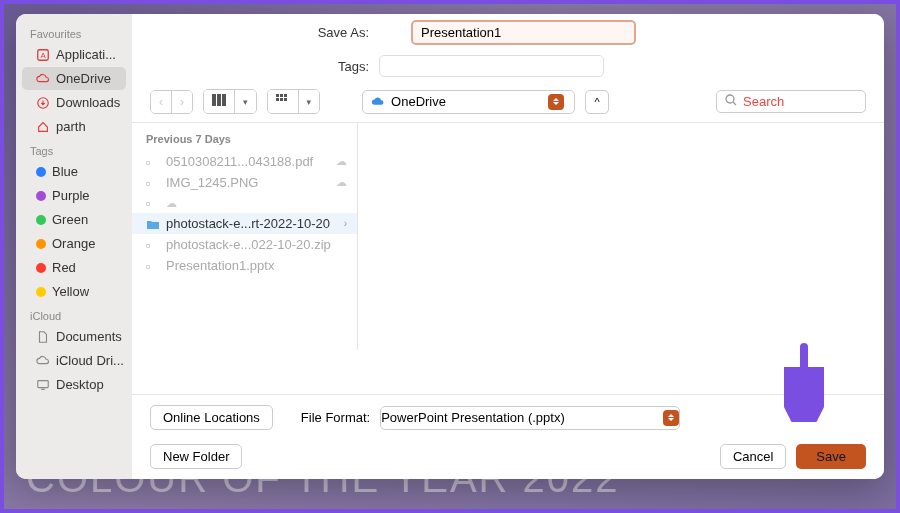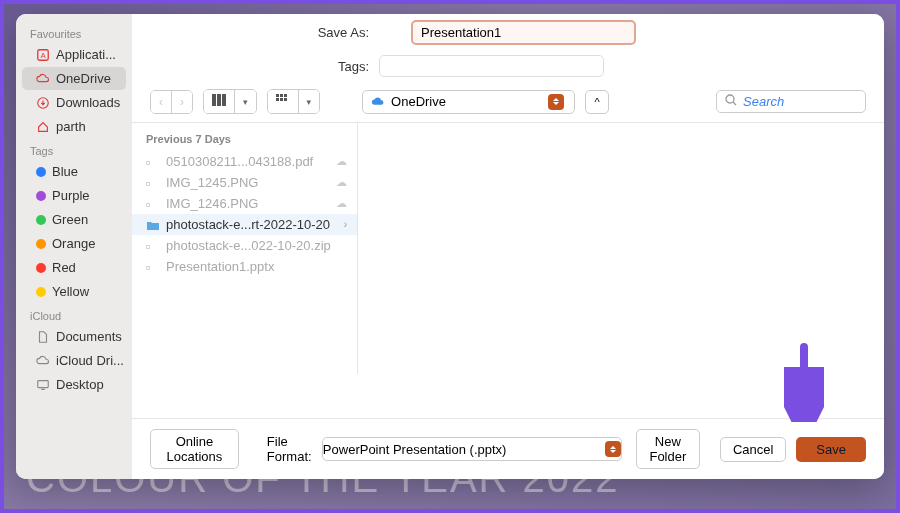--- a/index.html
+++ b/index.html
@@ -20,30 +20,30 @@
   .toolbar { display:flex; align-items:center; gap:10px; padding:8px 18px; border-bottom:1px solid #e5e5e5;}
   .seg { display:flex; border:1px solid #ccc; border-radius:5px; overflow:hidden; background:#fff;}
   .seg button { border:none; background:#fff; padding:4px 8px; font-size:12px; color:#666;}
   .seg button+button { border-left:1px solid #ccc;}
   .seg .dis { color:#ccc;}
   .loc { display:flex; align-items:center; gap:6px; border:1px solid #ccc; border-radius:5px; padding:3px 10px 3px 8px; font-size:13px; background:#fff; margin-left:32px;}
   .loc .stepper { background:#c4541f; border-radius:4px; width:16px; height:16px; display:flex; flex-direction:column; align-items:center; justify-content:center;}
   .loc .stepper::before{content:"";border:3px solid transparent;border-bottom-color:#fff;margin-bottom:1px;}
   .loc .stepper::after{content:"";border:3px solid transparent;border-top-color:#fff;}
   .upbtn { border:1px solid #ccc; border-radius:5px; width:24px; height:24px; display:flex; align-items:center; justify-content:center; font-size:11px;}
-  .search { margin-left:auto; display:flex; align-items:center; gap:6px; border:1px solid #ccc; border-radius:5px; padding:3px 8px; width:150px; color:#3b82f6; font-size:13px;font-style:italic;}
+  .search { margin-left:auto; display:flex; align-items:center; gap:6px; border:1px solid #ccc; border-radius:5px; padding:3px 8px; width:150px; color:#ef4444; font-size:13px;}
   .content { flex:1; display:flex; overflow:hidden;}
   .col { width:226px; border-right:1px solid #e5e5e5; font-size:13px; padding-top:4px;}
   .col-head { color:#888; font-size:11px; font-weight:600; padding:6px 14px;}
   .file { display:flex; align-items:center; gap:6px; padding:3px 10px 3px 14px; color:#aaa; white-space:nowrap; overflow:hidden;}
   .file .fn { flex:1; overflow:hidden; text-overflow:ellipsis;}
   .file.sel { background:#eef4fb; color:#333;}
   .file .cloud { color:#ccc; font-size:11px;}
   .file .chev { color:#999; font-size:10px;}
-  .bottom { border-top:1px solid #e5e5e5; padding:10px 18px; display:flex; gap:14px; font-size:13px;margin-top:44px;}
+  .bottom { border-top:1px solid #e5e5e5; padding:10px 18px; display:flex; flex-direction:column; gap:14px; font-size:13px;margin-top:44px;}
   .row { display:flex; align-items:center; gap:10px;}
   .btn { border:1px solid #ccc; border-radius:5px; padding:4px 12px; background:#fff; font-size:13px;}
   .ff { display:flex; align-items:center; border:1px solid #ccc; border-radius:5px; padding:3px 0; flex:0 0 300px; justify-content:space-between;}
   .ff .stepper { background:#c4541f; border-radius:4px; width:16px; height:16px; display:flex; flex-direction:column; align-items:center; justify-content:center;}
   .ff .stepper::before{content:"";border:3px solid transparent;border-bottom-color:#fff;margin-bottom:1px;}
   .ff .stepper::after{content:"";border:3px solid transparent;border-top-color:#fff;}
   .save-btn { background:#c4541f; color:#0f172a; border:none; border-radius:5px; padding:5px 20px; font-size:13px; font-weight:500;}
   .arrow { position:absolute; right:72px; top:338px; pointer-events:none;}
   .fic { width:14px; height:14px; flex-shrink:0; display:inline-block;}
 </style>
@@ -209,21 +209,20 @@
             <span class="fn">0510308211...043188.pdf</span>
             <span class="cloud">☁</span>
           </div>
         <div class="file">
             <span class="fic">▫</span>
             <span class="fn">IMG_1245.PNG</span>
             <span class="cloud">☁</span>
           </div>
         <div class="file">
             <span class="fic">▫</span>
-            <span class="fn">IMG_1246.PNG</span>
             <span class="cloud">☁</span>
           </div>
         <div class="file sel">
             <span class="fic"><svg width="14" height="14" viewBox="0 0 14 14">
                 <path d="M1 4h4l1 1h7v7H1z" fill="#5aa9e6"></path>
               </svg></span>
             <span class="fn">photostack-e...rt-2022-10-20</span>
             <span class="chev">›</span>
           </div>
         <div class="file">

